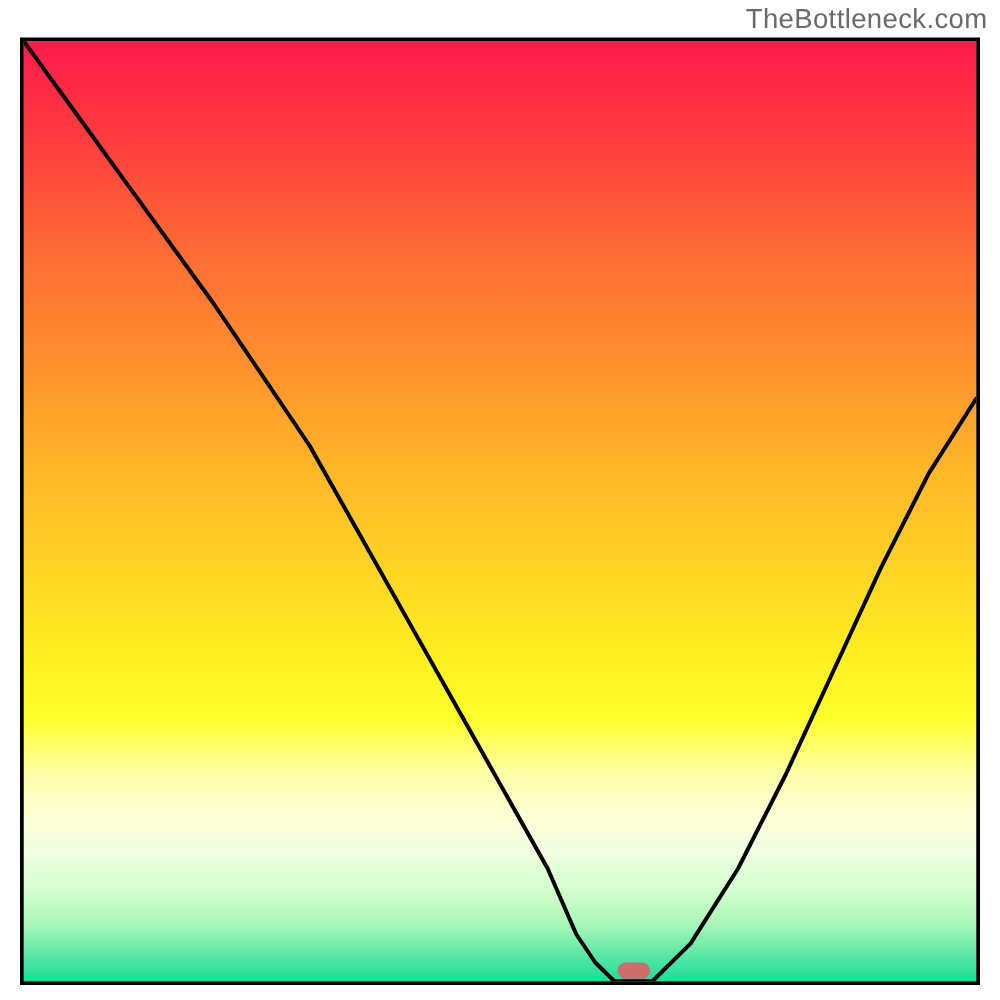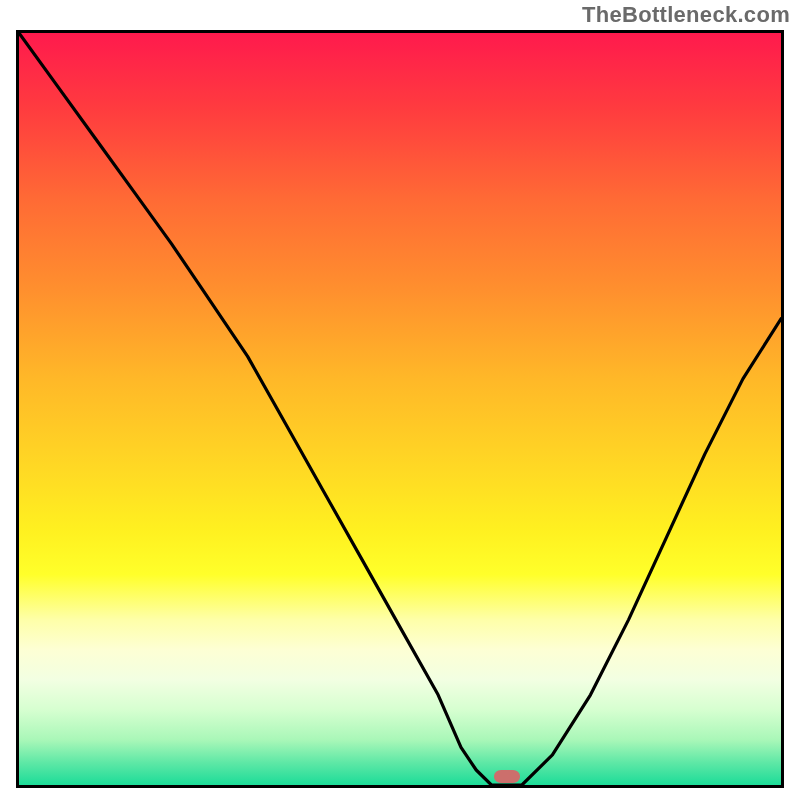--- a/index.html
+++ b/index.html
@@ -16,21 +16,21 @@
     position: relative;
     width: 800px;
     height: 800px;
   }
 
   .watermark {
     position: absolute;
     top: 2px;
     right: 10px;
     font-size: 22px;
-    font-weight: 700;
+    font-weight: 400;
     color: #6a6a6a;
     letter-spacing: 0.3px;
     z-index: 5;
   }
 
   .plot-frame {
     position: absolute;
     left: 16px;
     top: 30px;
     width: 768px;

